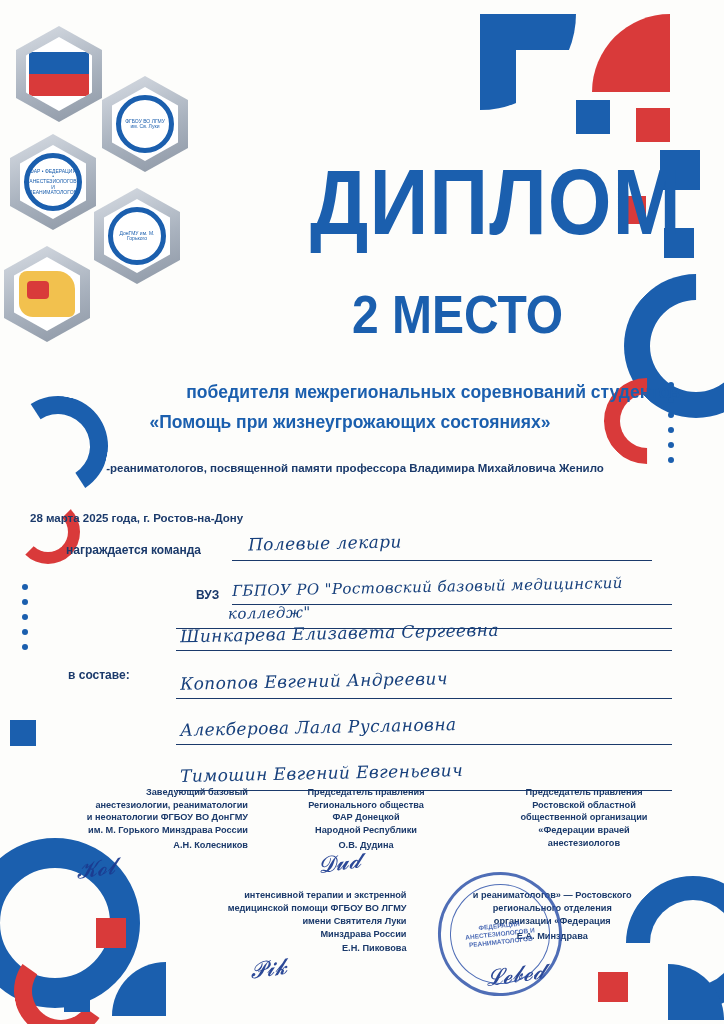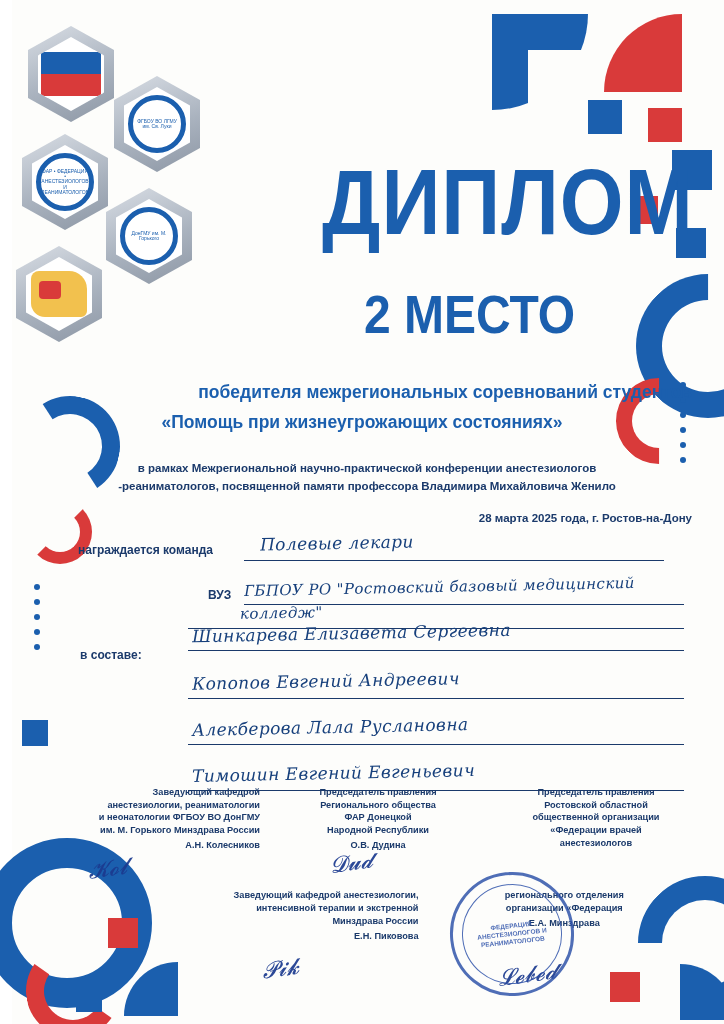--- a/index.html
+++ b/index.html
@@ -7,21 +7,20 @@
     width:724px;height:1024px;
     background:#ffffff;
     font-family:"Liberation Sans", sans-serif;
     color:#1b3a6b;
     overflow:hidden;
     position:relative;
   }
   .page{
     position:absolute;inset:0;
     background:#fdfdfb;
-    margin-left:12px;
   }
 
   
   .deco{position:absolute;pointer-events:none;}
 
   
   .d-blue-quarter-1{
     width:96px;height:96px;left:480px;top:14px;
     background:#1b5fae;
     border-radius:0 0 96px 0;
@@ -167,21 +166,21 @@
   .sub2{
     position:absolute;left:20px;top:412px;width:660px;
     text-align:center;font-size:17.5px;font-weight:bold;color:#1b5fae;
   }
   .sub3{
     position:absolute;left:30px;top:460px;width:650px;
     text-align:center;font-size:11.5px;font-weight:bold;color:#1b3a6b;line-height:1.55;
   }
   .sub-date{
     position:absolute;left:30px;top:512px;width:650px;
-    text-align:right;font-size:11.5px;font-weight:bold;color:#1b3a6b;
+    text-align:left;font-size:11.5px;font-weight:bold;color:#1b3a6b;
   }
 
   
   .fieldrow{position:absolute;font-size:12px;font-weight:bold;color:#1b3a6b;}
   .line{
     position:absolute;border-bottom:1.4px solid #1b3a6b;
   }
   .hand{
     position:absolute;
     font-family:"DejaVu Serif", serif;
@@ -312,53 +311,52 @@
     </div>
   </div>
 
   <div class="title-diplom">ДИПЛОМ</div>
   <div class="title-place">2 МЕСТО</div>
 
   <div class="sub1">победителя межрегиональных соревнований студентов</div>
   <div class="sub2">«Помощь при жизнеугрожающих состояниях»</div>
 
   <div class="sub3">
-    <div>в рамках Межрегиональной научно-практической конференции анестезиологов</div>
     <div>-реаниматологов, посвященной памяти профессора Владимира Михайловича Женило</div>
   </div>
   <div class="sub-date">28 марта 2025 года, г. Ростов-на-Дону</div>
 
   <div class="fieldrow" style="left:66px;top:543px;">награждается команда</div>
   <div class="line" style="left:232px;top:560px;width:420px;"></div>
   <div class="hand" style="left:248px;top:533px;">Полевые лекари</div>
 
   <div class="fieldrow" style="left:196px;top:588px;">ВУЗ</div>
   <div class="line" style="left:232px;top:604px;width:440px;"></div>
   <div class="line" style="left:176px;top:628px;width:496px;"></div>
   <div class="hand sm" style="left:232px;top:578px;">ГБПОУ РО "Ростовский базовый медицинский</div>
   <div class="hand sm" style="left:228px;top:604px;">колледж"</div>
 
-  <div class="fieldrow" style="left:68px;top:648px;">в составе:</div>
+  <div class="fieldrow" style="left:68px;top:668px;">в составе:</div>
 
   <div class="line" style="left:176px;top:650px;width:496px;"></div>
   <div class="hand" style="left:180px;top:623px;">Шинкарева Елизавета Сергеевна</div>
 
   <div class="line" style="left:176px;top:698px;width:496px;"></div>
   <div class="hand" style="left:180px;top:671px;">Кononов Евгений Андреевич</div>
 
   <div class="line" style="left:176px;top:744px;width:496px;"></div>
   <div class="hand" style="left:180px;top:717px;">Алекберова Лала Руслановна</div>
 
   <div class="line" style="left:176px;top:790px;width:496px;"></div>
   <div class="hand" style="left:180px;top:763px;">Тимошин Евгений Евгеньевич</div>
 
   <div class="sigblock">
     <div class="sigcols">
       <div class="sigcol c1">
-        <div>Заведующий кафедрой</div>
+        <div>Заведующий базовый</div>
         <div>анестезиологии, реаниматологии</div>
         <div>и неонатологии ФГБОУ ВО ДонГМУ</div>
         <div>им. М. Горького Минздрава России</div>
         <div class="sig-name">А.Н. Колесников</div>
       </div>
       <div class="sigcol">
         <div>Председатель правления</div>
         <div>Регионального общества</div>
         <div>ФАР Донецкой</div>
         <div>Народной Республики</div>
@@ -368,26 +366,28 @@
         <div>Председатель правления</div>
         <div>Ростовской областной</div>
         <div>общественной организации</div>
         <div>«Федерации врачей</div>
         <div>анестезиологов</div>
       </div>
     </div>
 
     <div class="sigrow2">
       <div class="left">
-        <div>Заведующий кафедрой анестезиологии,</div>
         <div>интенсивной терапии и экстренной</div>
+        <div>медицинской помощи ФГБОУ ВО ЛГМУ</div>
+        <div>имени Святителя Луки</div>
         <div>Минздрава России</div>
         <div class="sig-name">Е.Н. Пиковова</div>
       </div>
       <div class="right">
+        <div>и реаниматологов» — Ростовского</div>
         <div>регионального отделения</div>
         <div>организации «Федерация</div>
         <div class="sig-name">Е.А. Минздрава</div>
       </div>
     </div>
   </div>
 
   <div class="sig-scribble" style="left:76px;top:856px;">𝓚𝓸𝓵</div>
   <div class="sig-scribble" style="left:318px;top:850px;">𝓓𝓾𝓭</div>
   <div class="sig-scribble" style="left:250px;top:956px;">𝓟𝓲𝓴</div>

